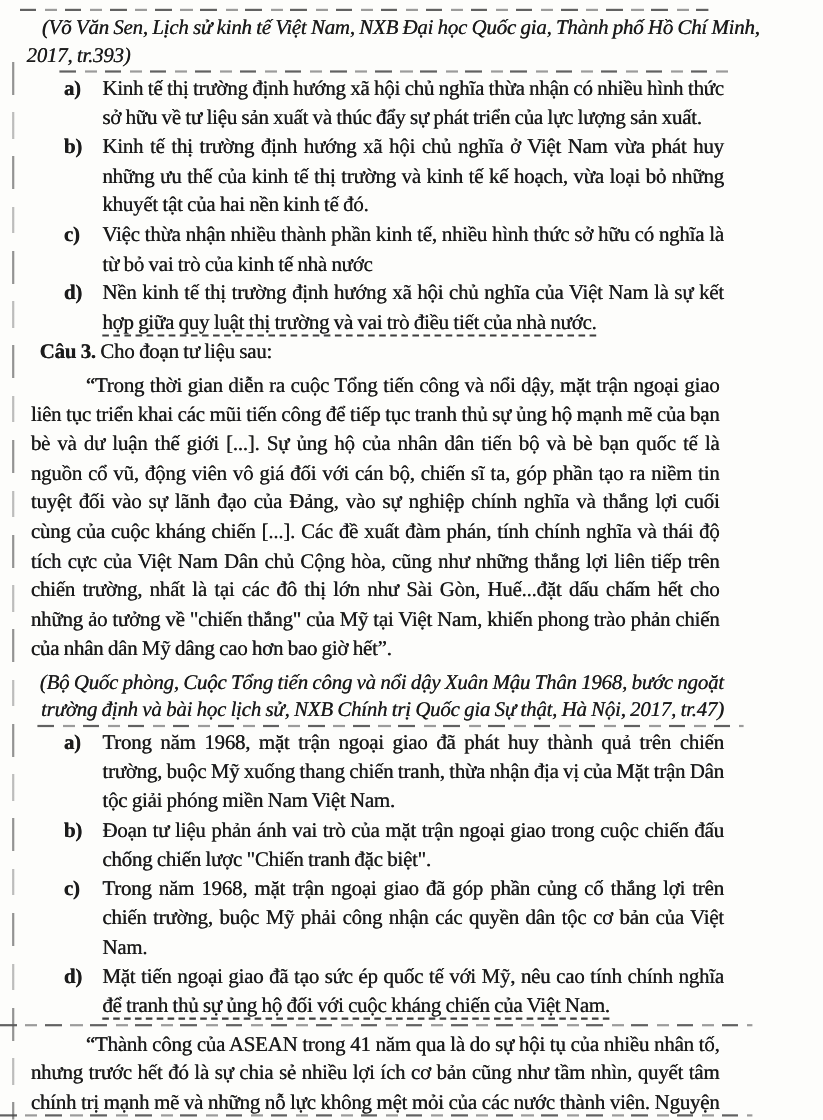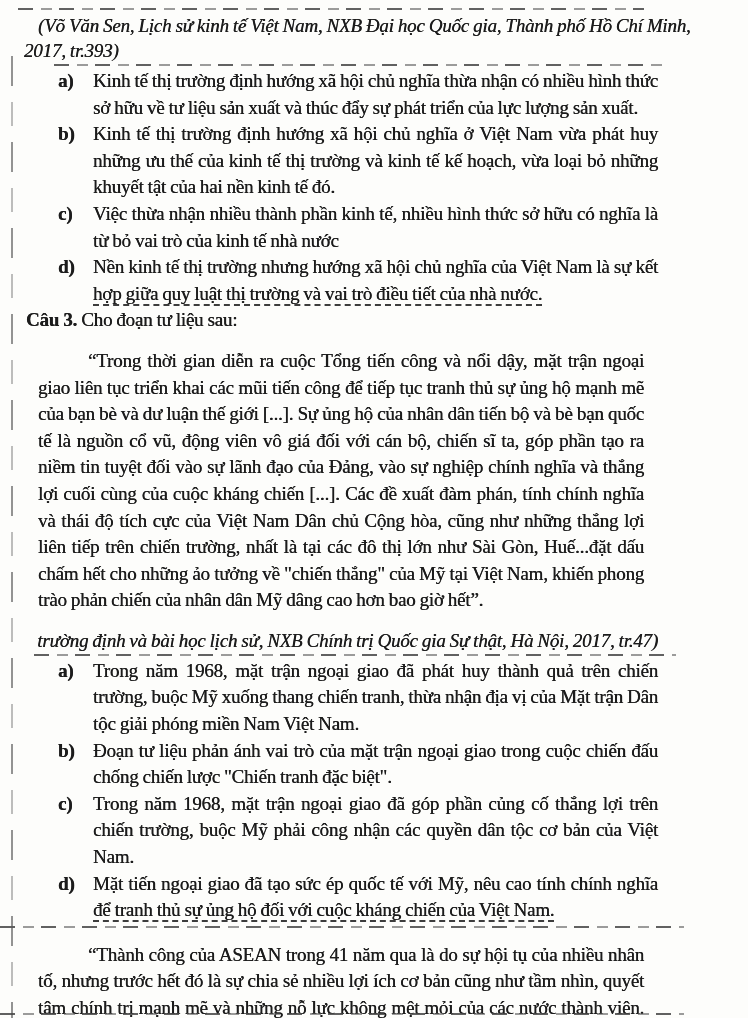--- a/index.html
+++ b/index.html
@@ -54,26 +54,26 @@
   .options { padding-left: 34px; }
   .opt { display: flex; }
   .opt-label {
     flex: 0 0 35px;
     font-weight: bold;
   }
   .opt-text {
     flex: 1;
     text-align: justify;
   }
-  .q-head { margin-left: 2px; }
+  .q-head { margin-left: 12px; }
   .q-label { font-weight: bold; }
   .quote {
     text-align: justify;
     text-indent: 50px;
-    margin: 14px;
+    margin: 4px;
   }
   .answer-underline {
     border-bottom: 2px dashed #3d3d3d;
     padding-bottom: 0px;
   }
 </style>
 </head>
 <body>
 
 <div class="page">
@@ -94,29 +94,30 @@
     <div class="opt">
       <span class="opt-label">b)</span>
       <span class="opt-text">Kinh tế thị trường định hướng xã hội chủ nghĩa ở Việt Nam vừa phát huy những ưu thế của kinh tế thị trường và kinh tế kế hoạch, vừa loại bỏ những khuyết tật của hai nền kinh tế đó.</span>
     </div>
     <div class="opt">
       <span class="opt-label">c)</span>
       <span class="opt-text">Việc thừa nhận nhiều thành phần kinh tế, nhiều hình thức sở hữu có nghĩa là từ bỏ vai trò của kinh tế nhà nước</span>
     </div>
     <div class="opt">
       <span class="opt-label">d)</span>
-      <span class="opt-text"><span>Nền kinh tế thị trường nhưng hướng xã hội chủ nghĩa của Việt Nam là sự kết </span><span class="answer-underline">hợp giữa quy luật thị trường và vai trò điều tiết của nhà nước.</span></span>
+      <span class="opt-text"><span>Nền kinh tế thị trường định hướng xã hội chủ nghĩa của Việt Nam là sự kết </span><span class="answer-underline">hợp giữa quy luật thị trường và vai trò điều tiết của nhà nước.</span></span>
     </div>
   </div>
 
   <div class="q-head">
     <span class="q-label">Câu 3.</span><span> Cho đoạn tư liệu sau:</span>
   </div>
   <p class="quote">“Trong thời gian diễn ra cuộc Tổng tiến công và nổi dậy, mặt trận ngoại giao liên tục triển khai các mũi tiến công để tiếp tục tranh thủ sự ủng hộ mạnh mẽ của bạn bè và dư luận thế giới [...]. Sự ủng hộ của nhân dân tiến bộ và bè bạn quốc tế là nguồn cổ vũ, động viên vô giá đối với cán bộ, chiến sĩ ta, góp phần tạo ra niềm tin tuyệt đối vào sự lãnh đạo của Đảng, vào sự nghiệp chính nghĩa và thắng lợi cuối cùng của cuộc kháng chiến [...]. Các đề xuất đàm phán, tính chính nghĩa và thái độ tích cực của Việt Nam Dân chủ Cộng hòa, cũng như những thắng lợi liên tiếp trên chiến trường, nhất là tại các đô thị lớn như Sài Gòn, Huế...đặt dấu chấm hết cho những ảo tưởng về "chiến thắng" của Mỹ tại Việt Nam, khiến phong trào phản chiến của nhân dân Mỹ dâng cao hơn bao giờ hết”.</p>
   <div class="citation">
+    <div class="cit3-l">(Bộ Quốc phòng, Cuộc Tổng tiến công và nổi dậy Xuân Mậu Thân 1968, bước ngoặt</div>
     <div class="cit3-l">trường định và bài học lịch sử, NXB Chính trị Quốc gia Sự thật, Hà Nội, 2017, tr.47)</div>
   </div>
   <div class="hrule rule-cit3"></div>
 
   <div class="options">
     <div class="opt">
       <span class="opt-label">a)</span>
       <span class="opt-text">Trong năm 1968, mặt trận ngoại giao đã phát huy thành quả trên chiến trường, buộc Mỹ xuống thang chiến tranh, thừa nhận địa vị của Mặt trận Dân tộc giải phóng miền Nam Việt Nam.</span>
     </div>
     <div class="opt">

